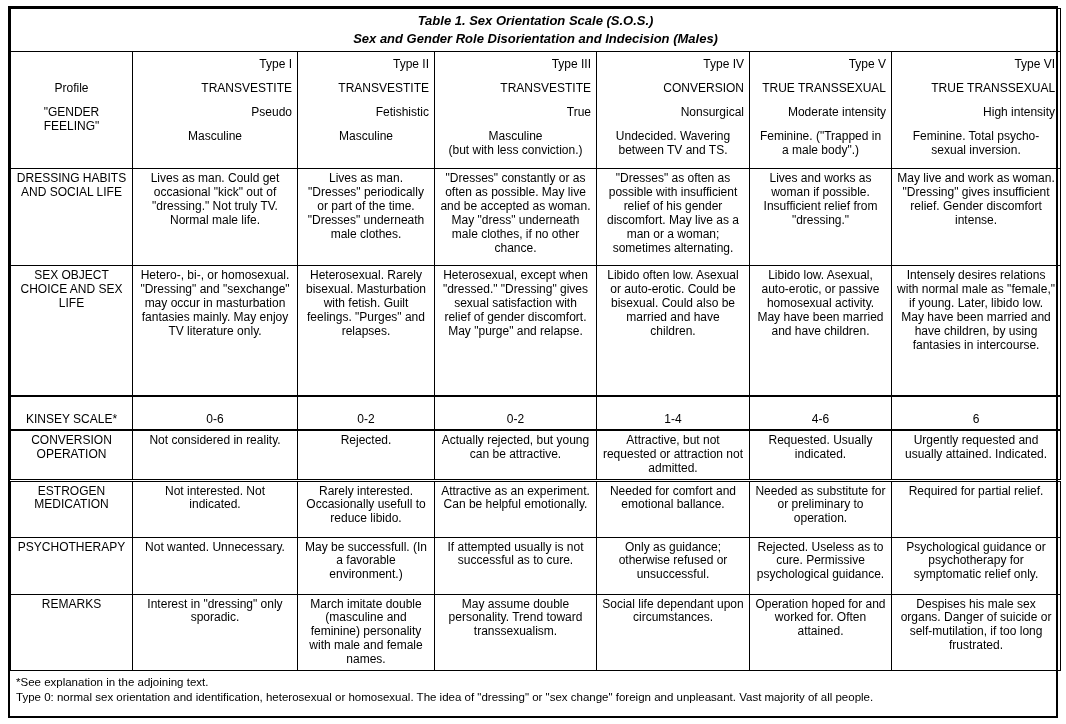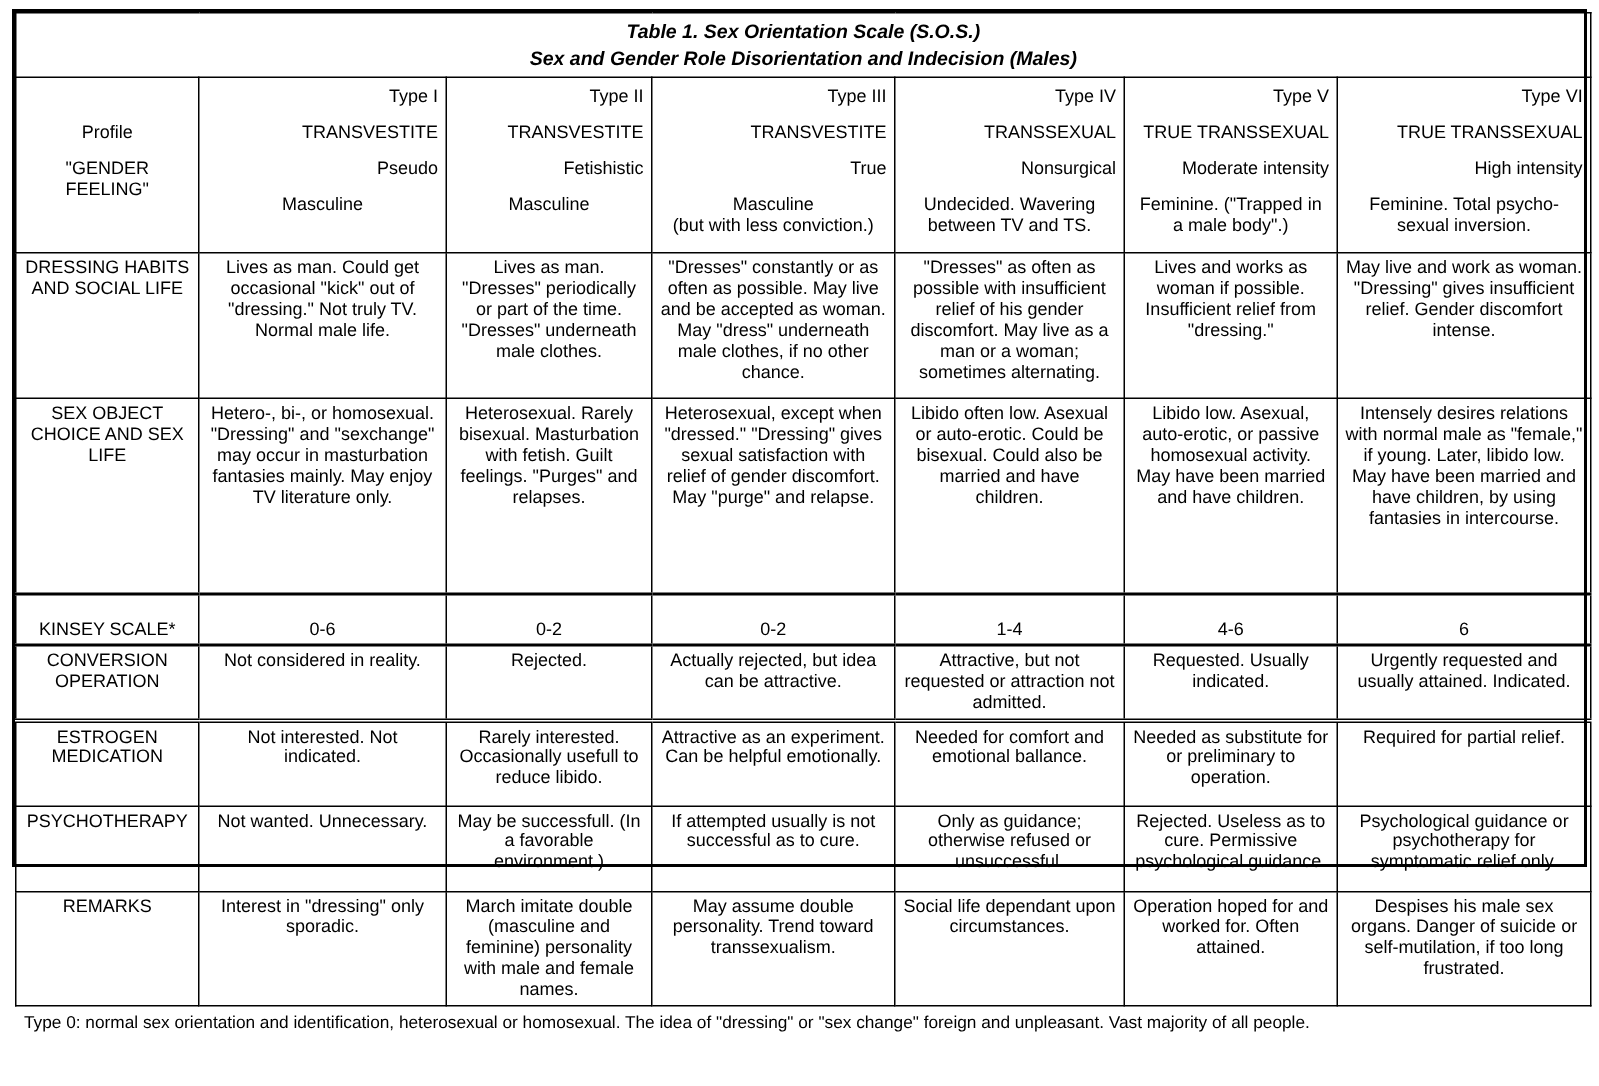--- a/index.html
+++ b/index.html
@@ -4,21 +4,21 @@
 <style>
   * { margin:0; padding:0; box-sizing:border-box; }
   html, body { background:#ffffff; }
   body {
     width:1066px; height:724px;
     font-family:"Liberation Sans", sans-serif;
     color:#000;
     overflow:hidden;
   }
   .page {
-    width:1050px; height:572px;
+    width:1050px; height:712px;
     margin:6px auto 0;
     border:2px solid #000;
     background:#fff;
   }
   table.sos {
     border-collapse:collapse;
     width:100%;
     table-layout:fixed;
   }
   table.sos td {
@@ -118,21 +118,21 @@
       </td>
       <td>
         <div class="p-line">Type III</div>
         <div class="p-line">TRANSVESTITE</div>
         <div class="p-line">True</div>
         <div class="p-feel">Masculine
 (but with less conviction.)</div>
       </td>
       <td>
         <div class="p-line">Type IV</div>
-        <div class="p-line">TRANSSEXUAL</div>
+        <div class="p-line">CONVERSION</div>
         <div class="p-line">Nonsurgical</div>
         <div class="p-feel">Undecided. Wavering
 between TV and TS.</div>
       </td>
       <td>
         <div class="p-line">Type V</div>
         <div class="p-line">TRUE TRANSSEXUAL</div>
         <div class="p-line">Moderate intensity</div>
         <div class="p-feel">Feminine. ("Trapped in
 a male body".)</div>
@@ -173,21 +173,21 @@
       <td>0-2</td>
       <td>1-4</td>
       <td>4-6</td>
       <td>6</td>
     </tr>
 
     <tr class="r-conversion">
       <td>CONVERSION OPERATION</td>
       <td>Not considered in reality.</td>
       <td>Rejected.</td>
-      <td>Actually rejected, but idea can be attractive.</td>
+      <td>Actually rejected, but young can be attractive.</td>
       <td>Attractive, but not requested or attraction not admitted.</td>
       <td>Requested. Usually indicated.</td>
       <td>Urgently requested and usually attained. Indicated.</td>
     </tr>
 
     <tr class="r-estrogen">
       <td>ESTROGEN MEDICATION</td>
       <td>Not interested. Not indicated.</td>
       <td>Rarely interested. Occasionally usefull to reduce libido.</td>
       <td>Attractive as an experiment. Can be helpful emotionally.</td>
@@ -212,15 +212,16 @@
       <td>March imitate double (masculine and feminine) personality with male and female names.</td>
       <td>May assume double personality. Trend toward transsexualism.</td>
       <td>Social life dependant upon circumstances.</td>
       <td>Operation hoped for and worked for. Often attained.</td>
       <td>Despises his male sex organs. Danger of suicide or self-mutilation, if too long frustrated.</td>
     </tr>
   </tbody>
     </table>
 
   <div class="footnotes">
+    <div>*See explanation in the adjoining text.</div>
     <div>Type 0: normal sex orientation and identification, heterosexual or homosexual. The idea of "dressing" or "sex change" foreign and unpleasant. Vast majority of all people.</div>
   </div>
 </div>
 
 </body></html>

